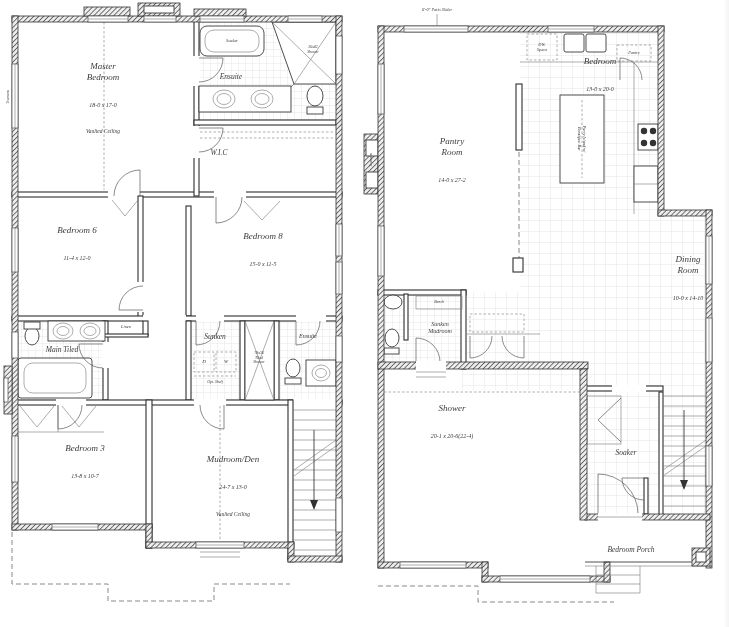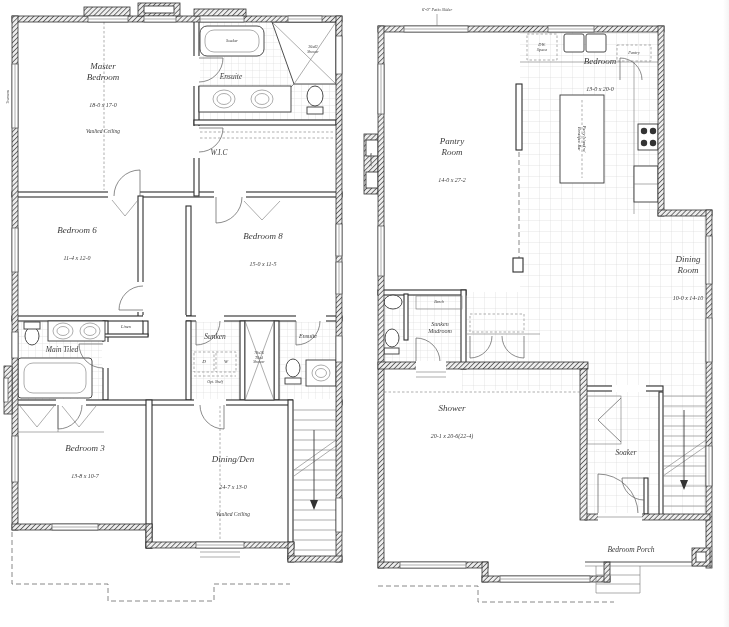--- a/index.html
+++ b/index.html
@@ -381,21 +381,21 @@
   <div class="lbl" style="left:215px;top:382px"><span class="t38">Opt. Shelf</span></div>
   <div class="lbl" style="left:259px;top:358px"><span class="t38">78x36
 Tiled
 Shower</span></div>
   <div class="lbl" style="left:308px;top:337px"><span class="sm6">Ensuite</span></div>
   <div class="lbl" style="left:85px;top:462px">
     <span class="nm">Bedroom 3</span>
     <span class="dm">13-8 x 10-7</span>
   </div>
   <div class="lbl" style="left:233px;top:486px">
-    <span class="nm">Dining/Den</span>
+    <span class="nm">Mudroom/Den</span>
     <span class="dm">24-7 x 13-0</span>
     <span class="nt">Vaulted Ceiling</span>
   </div>
 
   <div class="lbl" style="left:437px;top:10px"><span class="t4">6'-0" Patio Slider</span></div>
   <div class="lbl rotl" style="left:371px;top:160px"><span class="t38">Transom</span></div>
   <div class="lbl" style="left:542px;top:47px"><span class="t4">DW.
 Space</span></div>
   <div class="lbl" style="left:600px;top:75px">
     <span class="nm">Bedroom</span>

